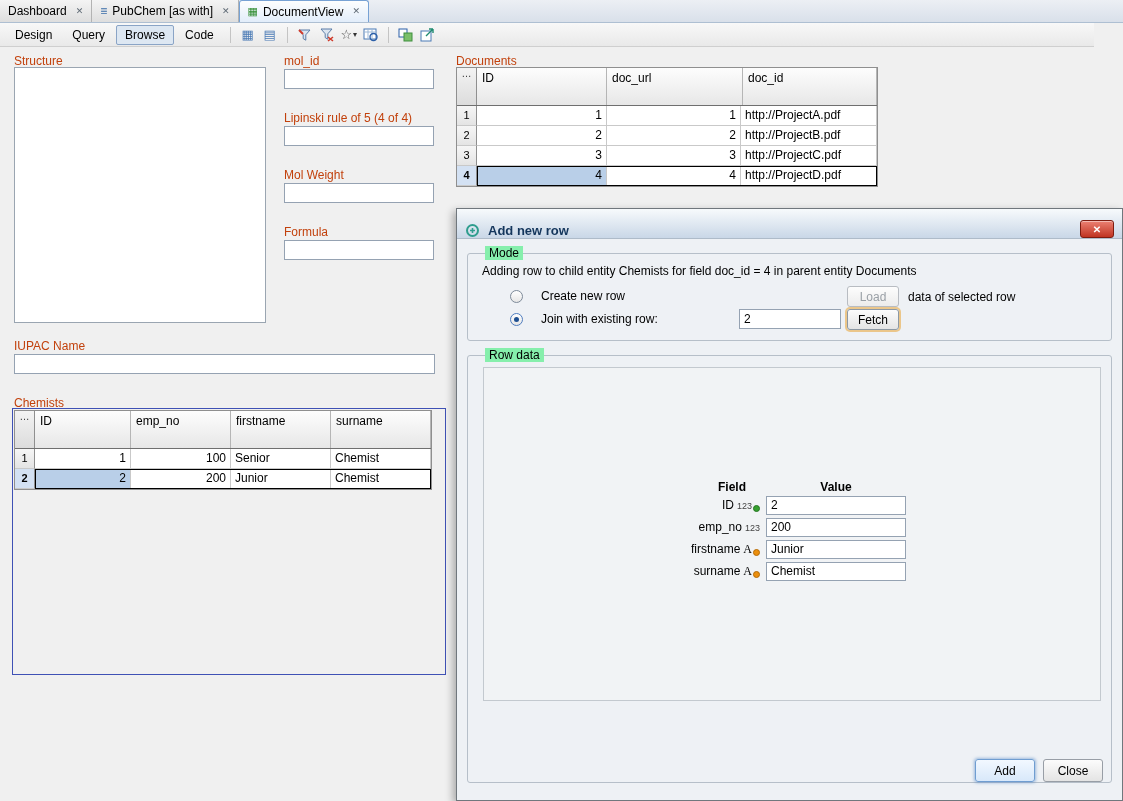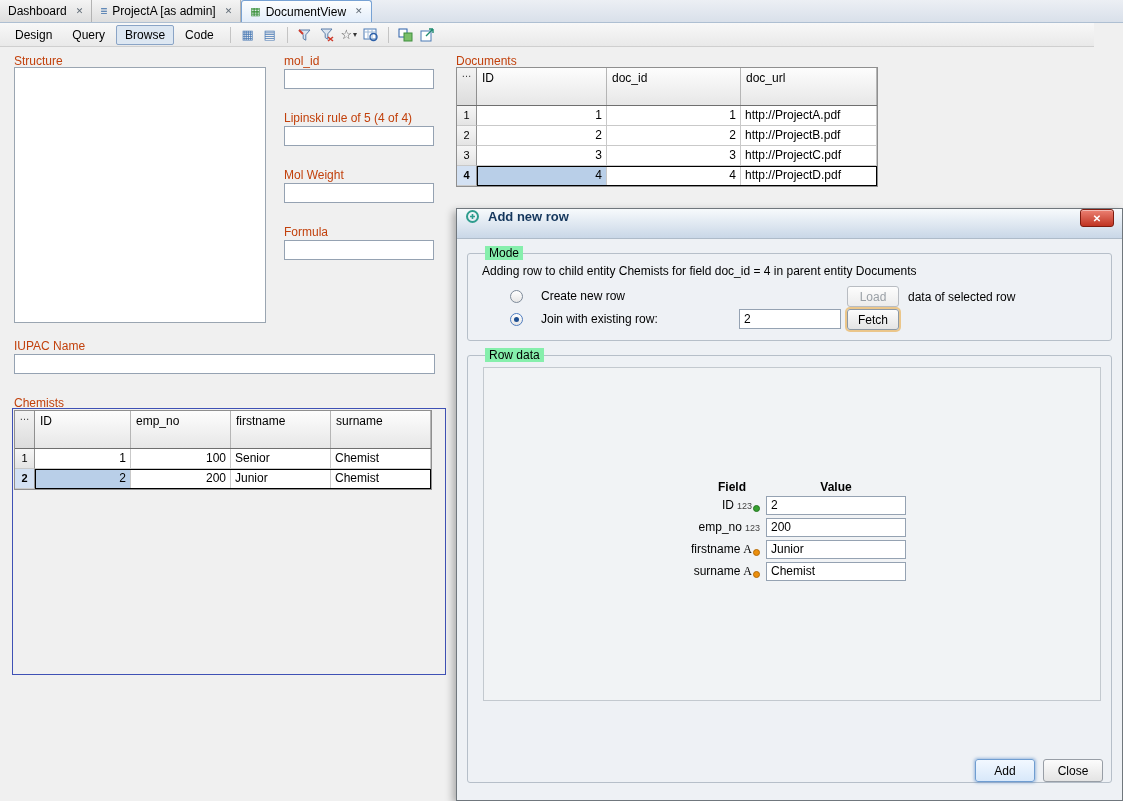--- a/index.html
+++ b/index.html
@@ -57,21 +57,21 @@
   .dc.num { text-align:right; }
   .dc.selcell { background:#b9cfe8; }
   .w-chem-id{width:96px;} .w-chem-emp{width:100px;} .w-chem-fn{width:100px;} .w-chem-sn{width:100px;}
   .w-doc-id{width:130px;} .w-doc-did{width:134px;} .w-doc-url{width:136px;}
 
   .chem-panel { position:absolute; left:12px; top:408px; width:434px; height:267px; border:1px solid #3f51b5; }
 
   
   .dialog { position:absolute; left:456px; top:208px; width:667px; height:593px;
             background:#eef1f5; border:1px solid #70777d; box-shadow:-3px 3px 8px rgba(0,0,0,.3); }
-  .dlg-title { height:30px; display:flex; align-items:flex-start; padding:0 8px;
+  .dlg-title { height:30px; display:flex; align-items:flex-end; padding:0 8px;
                background:linear-gradient(#f7fafc,#c9d7e7); border-bottom:1px solid #aebbc9; }
   .dlg-title-text { margin-left:8px; font-weight:bold; font-size:13px; color:#14365c; }
   .dlg-close { margin-left:auto; width:34px; height:18px; border-radius:3px;
                background:linear-gradient(#ec8173,#c03422); border:1px solid #7e1c10; color:#fff;
                font-size:10px; font-weight:bold; display:flex; align-items:center; justify-content:center;
                box-shadow:inset 0 1px 0 rgba(255,255,255,.45); }
   .group { position:absolute; border:1px solid #b6bfc9; border-radius:3px; }
   .group-label { position:absolute; top:-8px; left:17px; background:#86efac; padding:0 4px; font-size:12px; }
   .radio { width:13px; height:13px; border-radius:50%; border:1px solid #7d8a99;
            background:linear-gradient(#fff,#e6e6e6); display:inline-block; position:relative; flex:none; }
@@ -109,21 +109,21 @@
 
 <div class="app">
 
   <div class="tabbar">
     <div class="tab">
       <span>Dashboard</span>
       <span class="tab-close">✕</span>
     </div>
     <div class="tab">
       <span class="tab-ic-list">≡</span>
-      <span>ProjectA [as admin]</span>
+      <span>PubChem [as with]</span>
       <span class="tab-close">✕</span>
     </div>
     <div class="tab active">
       <span class="tab-ic-grid">▦</span>
       <span>DocumentView</span>
       <span class="tab-close">✕</span>
     </div>
   </div>
 
   <div class="toolbar">
@@ -220,22 +220,22 @@
         </div>
       </div>
     </div>
   </div>
 
   <span class="lbl" style="left:456px;top:54px;">Documents</span>
   <div class="dgrid" style="left:456px;top:67px;width:422px;">
     <div class="hrow">
       <div class="corner">…</div>
       <div class="hc w-doc-id">ID</div>
+      <div class="hc w-doc-url">doc_url</div>
       <div class="hc w-doc-did">doc_id</div>
-      <div class="hc w-doc-url">doc_url</div>
     </div>
     <div class="drow">
       <div class="rh">1</div>
       <div class="cells">
         <div class="dc num w-doc-id">1</div>
         <div class="dc num w-doc-did">1</div>
         <div class="dc w-doc-url">http://ProjectA.pdf</div>
       </div>
     </div>
     <div class="drow">

